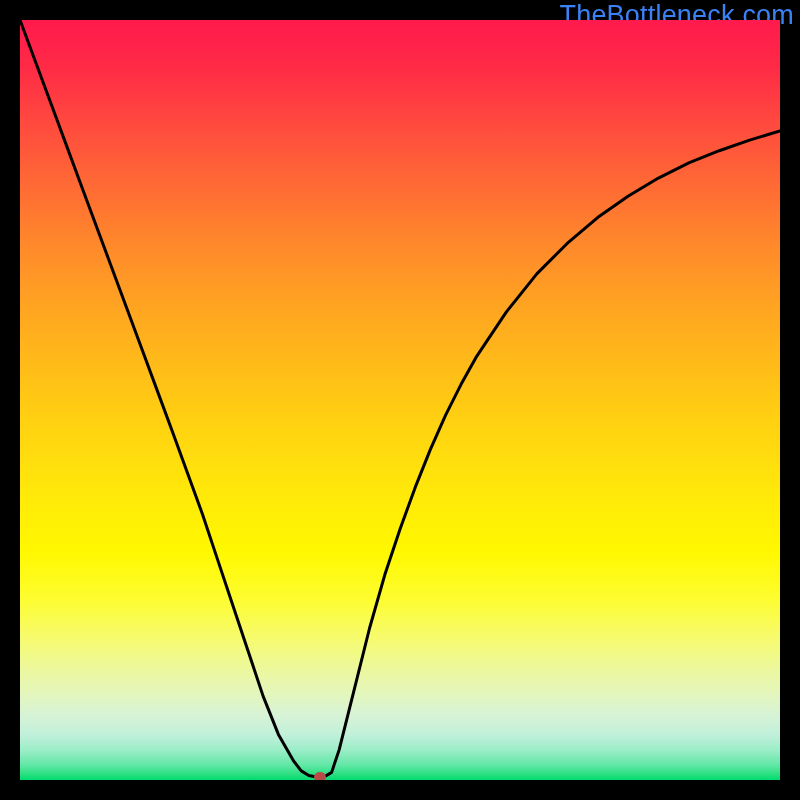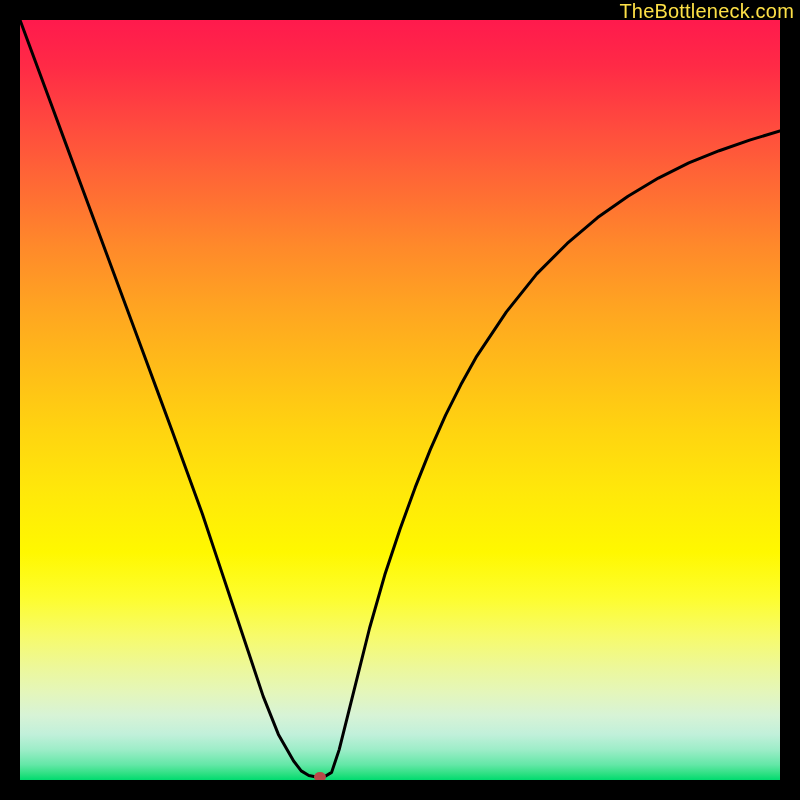--- a/index.html
+++ b/index.html
@@ -63,22 +63,22 @@
     width: 12px;
     height: 10px;
     border-radius: 50%;
     background: #b94a48;
     transform: translate(-50%, -50%);
   }
   .watermark {
     position: absolute;
     top: 0px;
     right: 6px;
-    color: #fde047;
-    font-size: 20px;
+    color: #3b82f6;
+    font-size: 27px;
     letter-spacing: 0.2px;
     font-weight: 500;
     user-select: none;
   }
 </style>
 </head>
 <body>
 
 <div class="frame">
   <div class="watermark">TheBottleneck.com</div>

